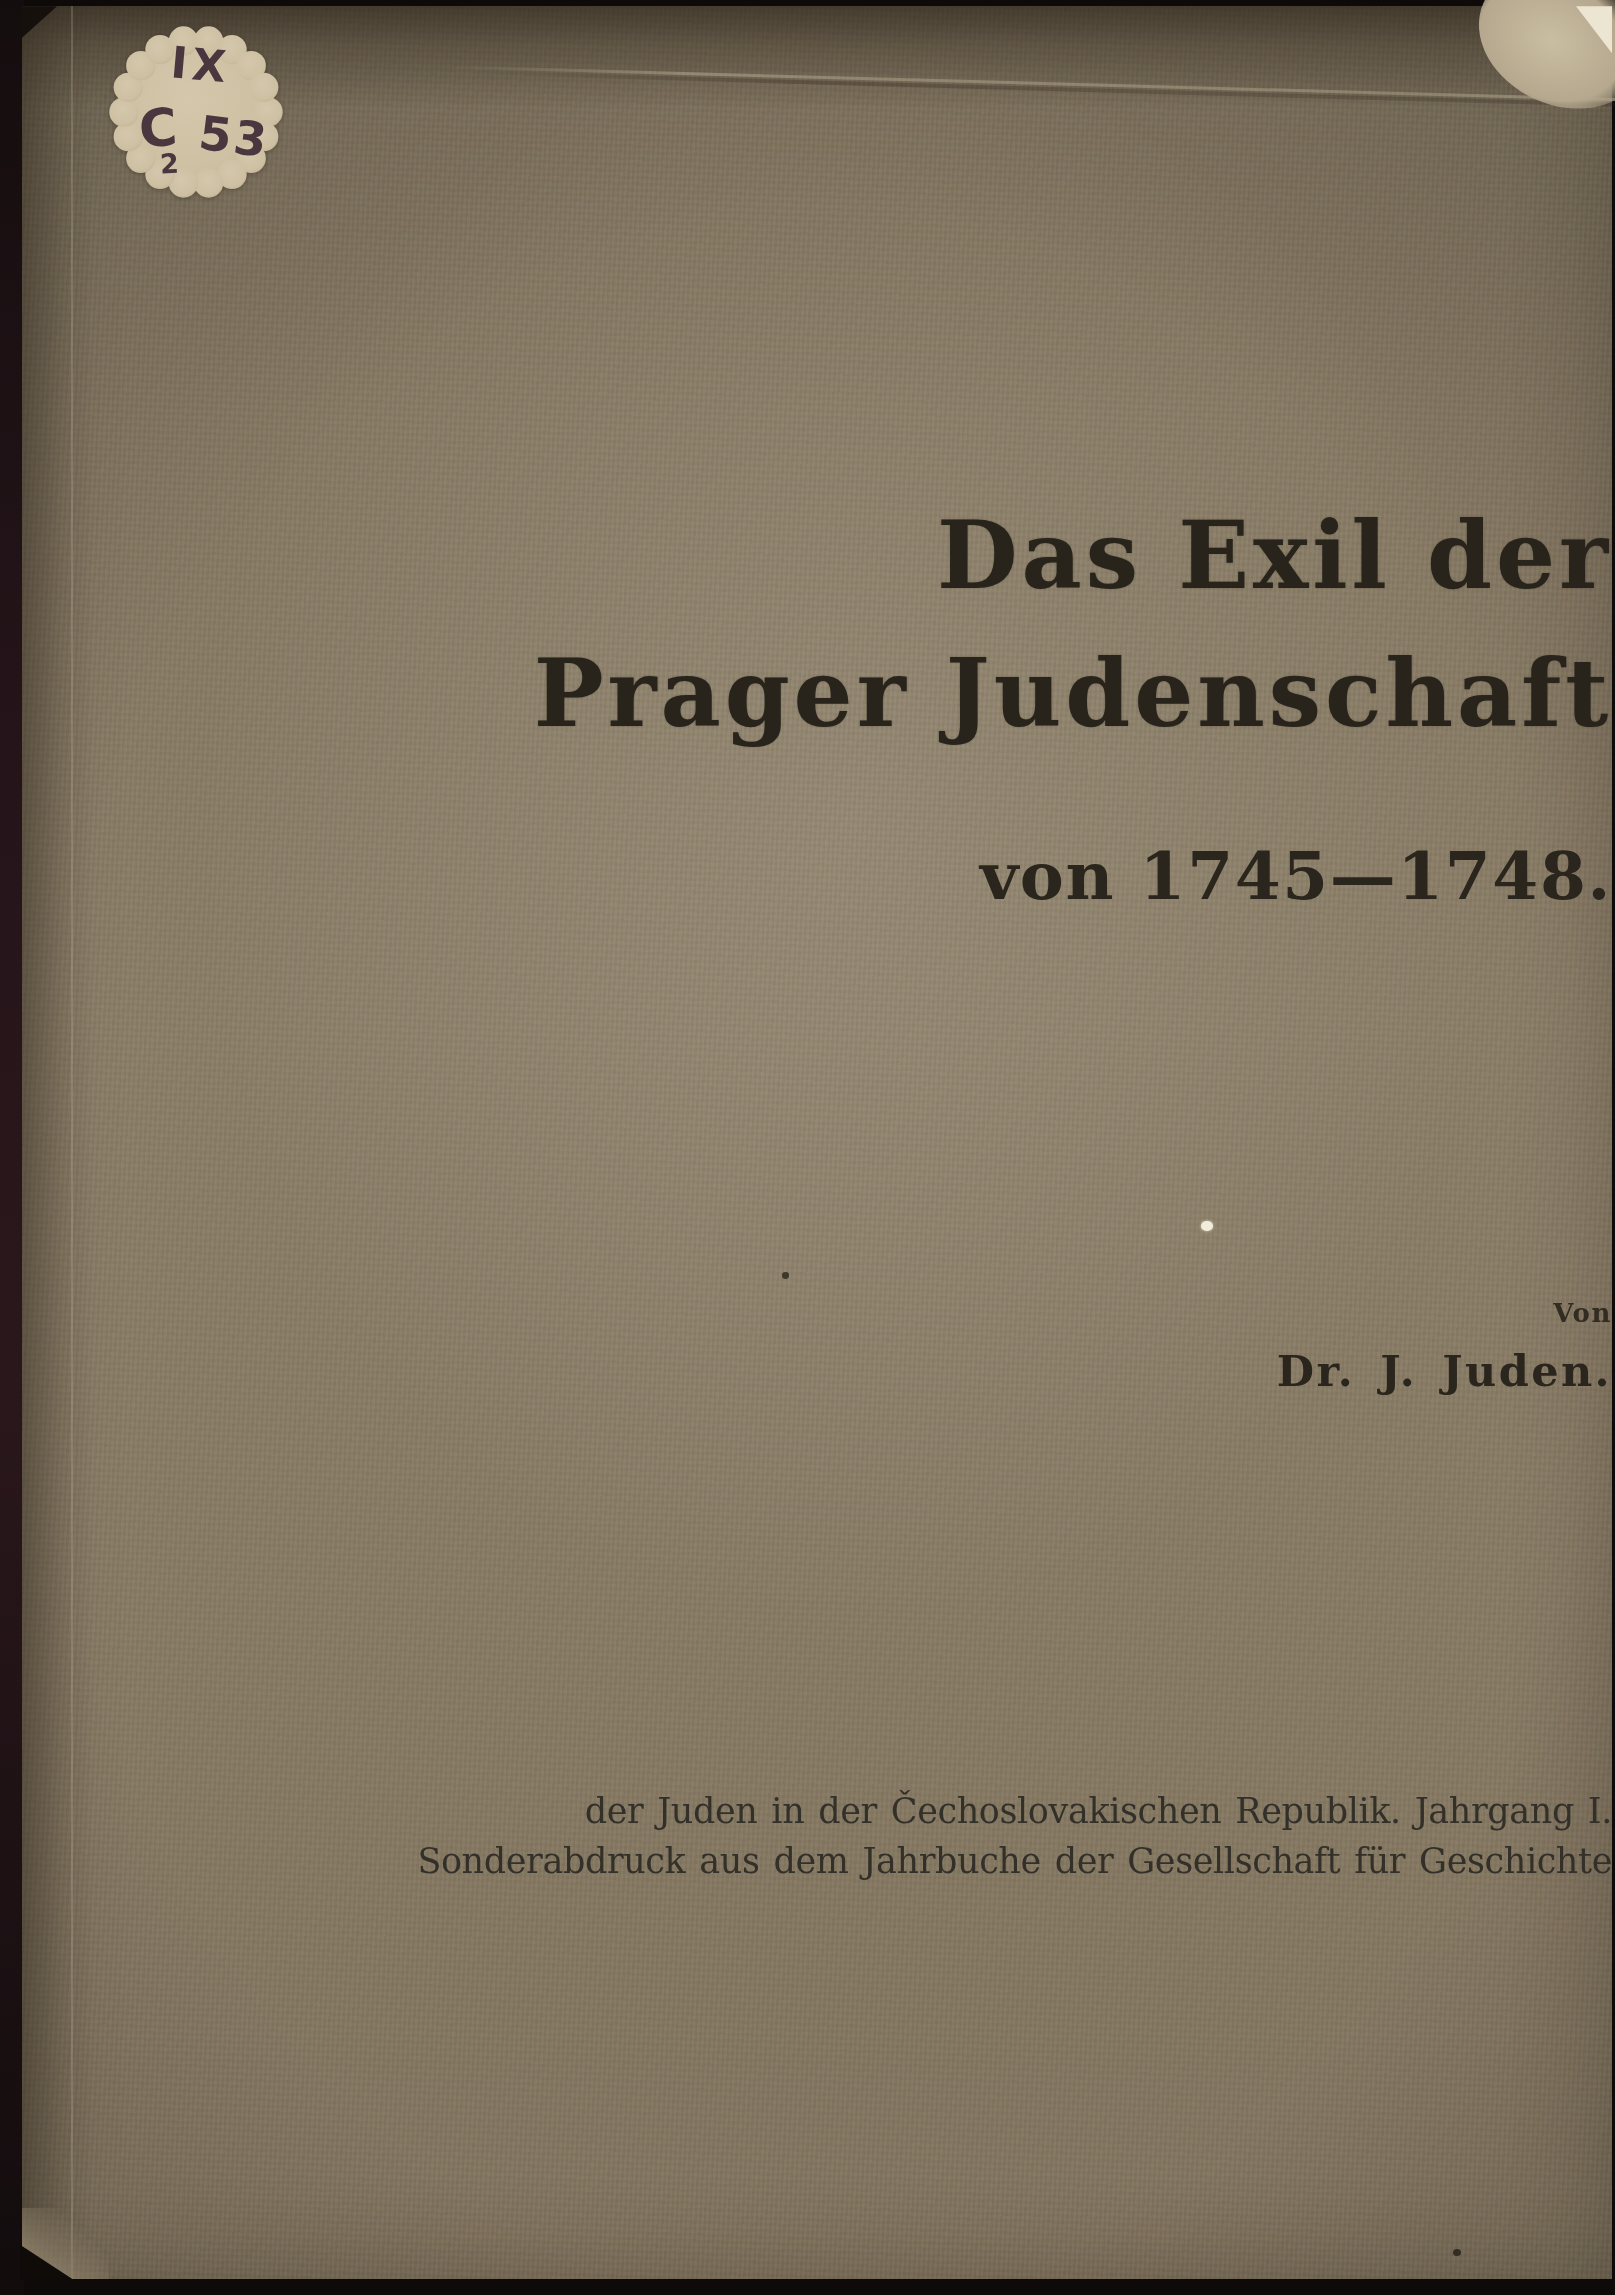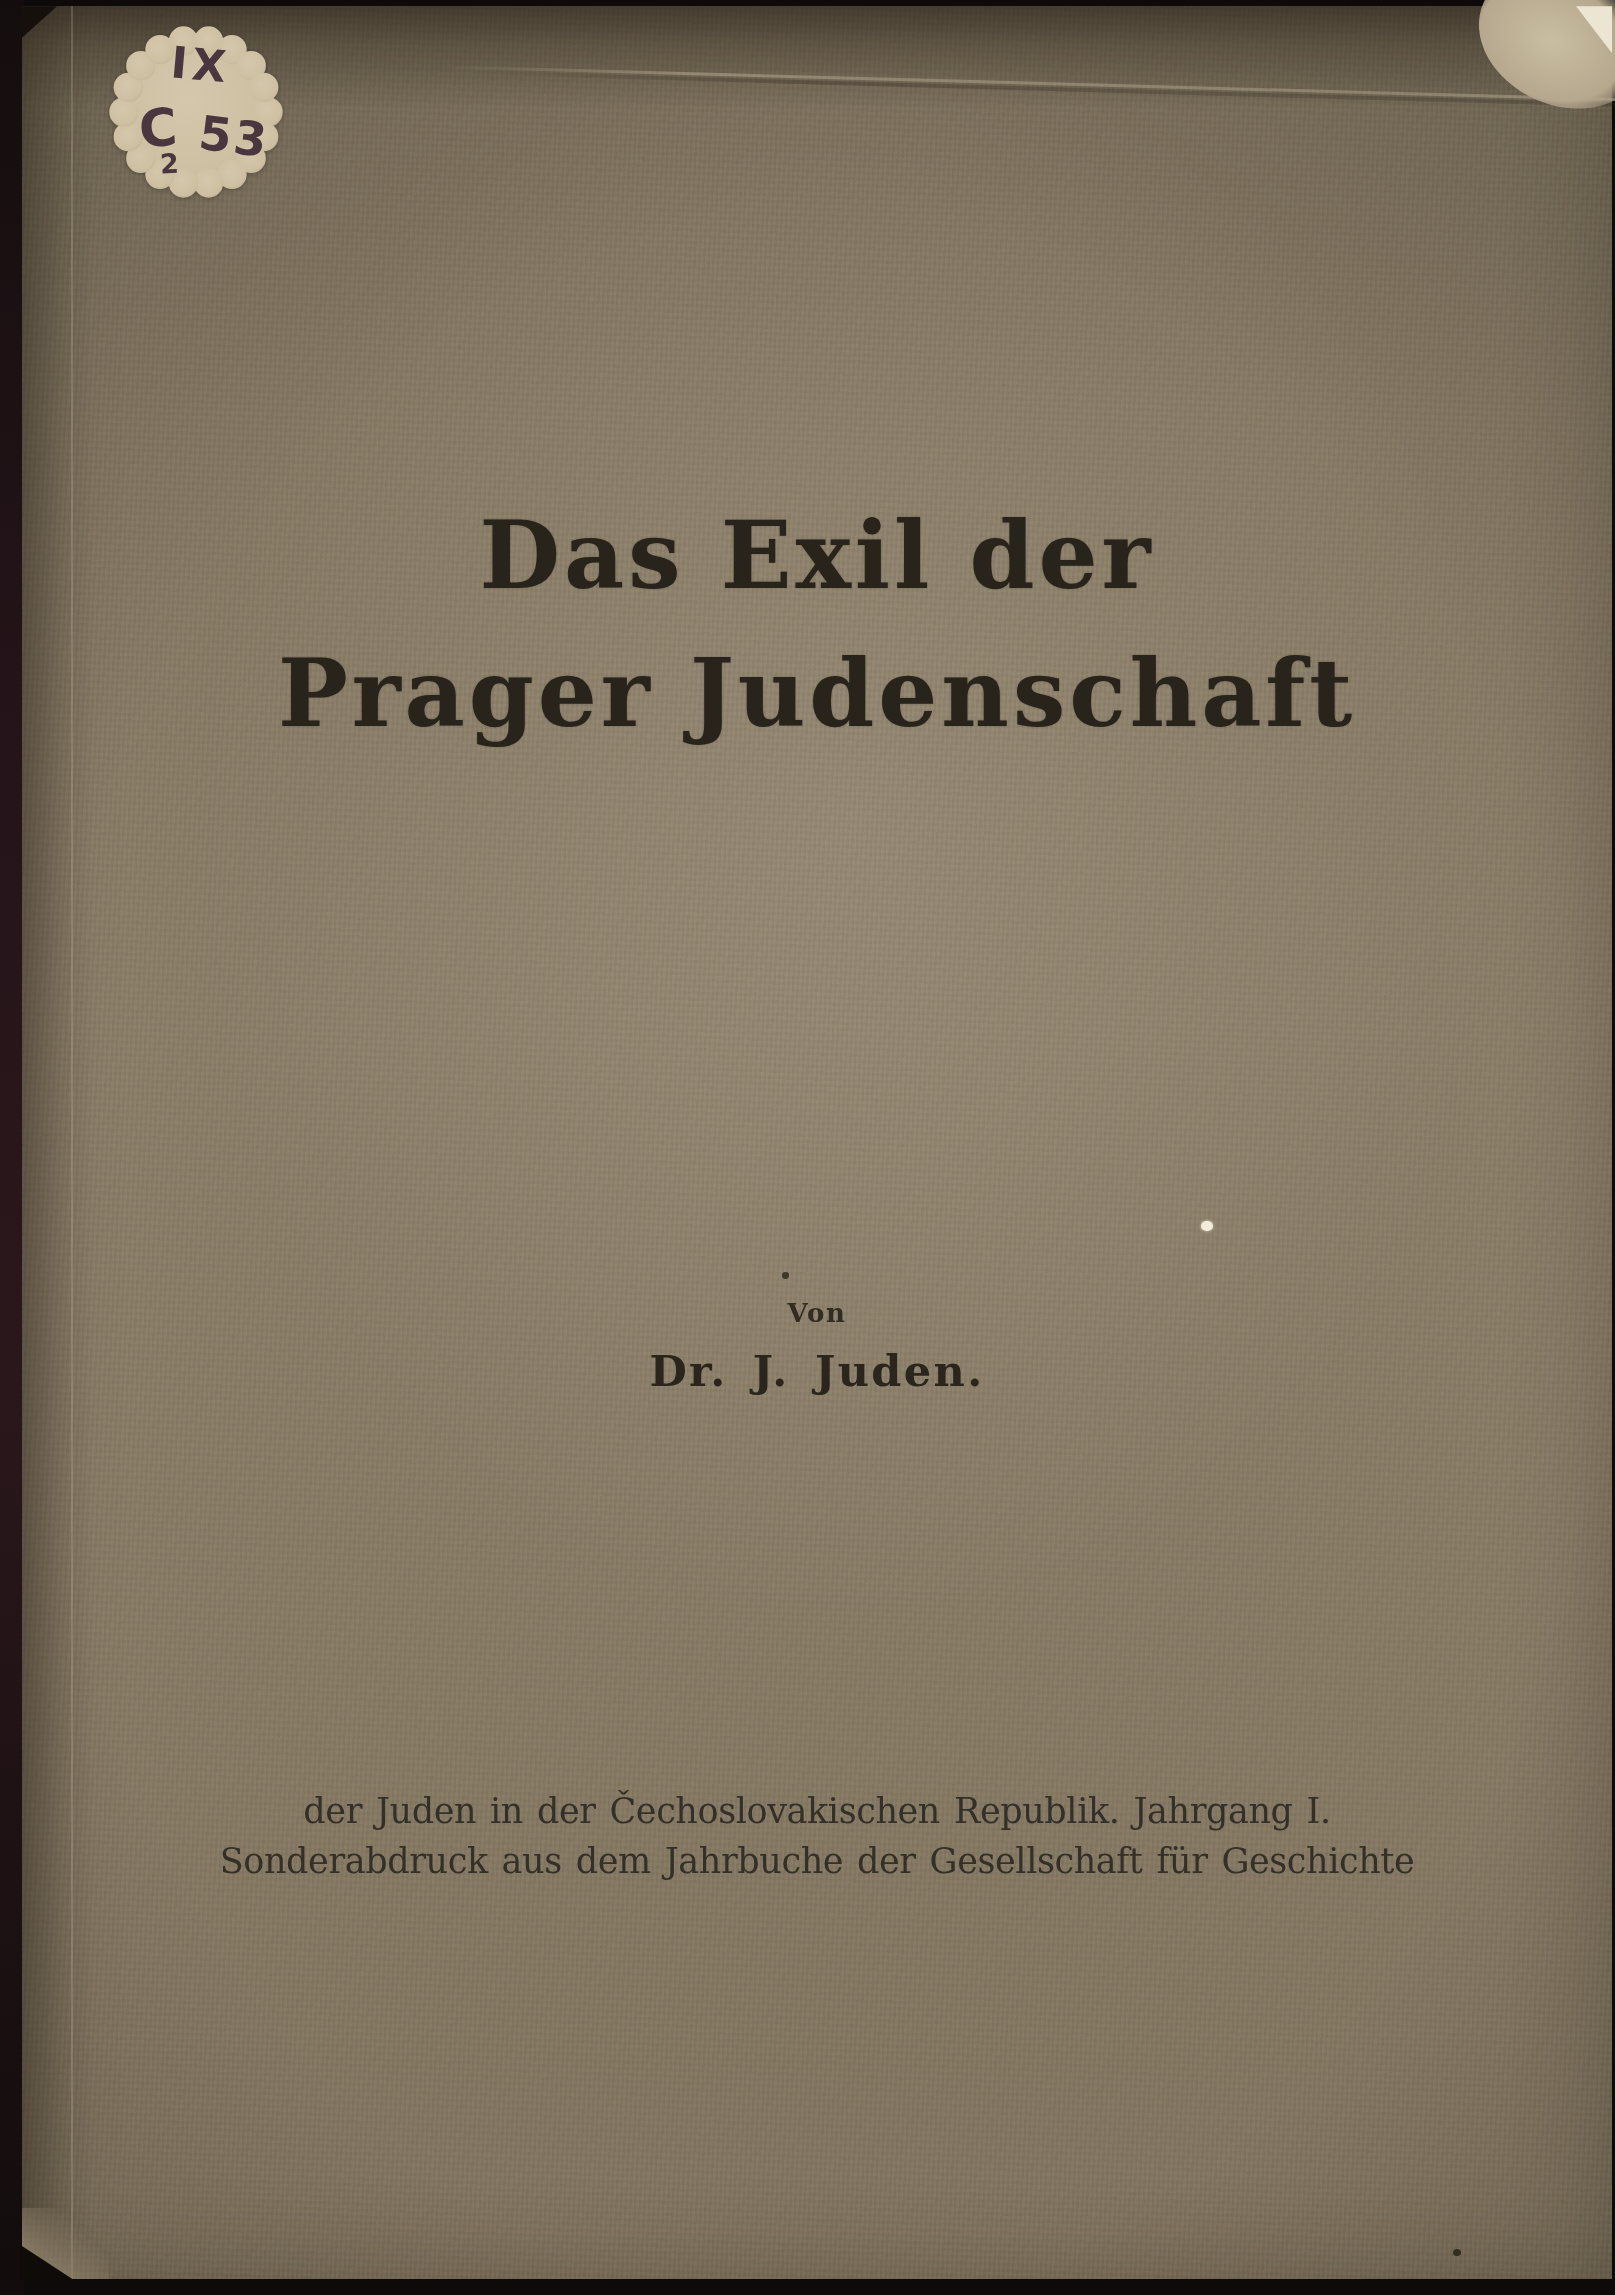--- a/index.html
+++ b/index.html
@@ -109,21 +109,21 @@
     font-family: "DejaVu Sans", sans-serif;
     font-weight: 700;
     color: #4a363e;
     line-height: 1;
   }
   .hand-roman    { left: 65px;  top: 20.5px;  font-size: 44px; transform: rotate(5deg);  letter-spacing: 4.7px; }
   .hand-letter   { left: 33px;  top: 80px; font-size: 52px; transform: rotate(-4deg); }
   .hand-sub      { left: 54px;  top: 128px; font-size: 27px; transform: rotate(-3deg); }
   .hand-number   { left: 93px; top: 91px; font-size: 47px; transform: rotate(7deg); letter-spacing: 2.4px; }
   
-  .printed { position: absolute; left: 0; width: 100%; text-align: center; color: #2a251c; }
+  .printed { position: absolute; left: 0; width: 100%; text-align: right; color: #2a251c; }
   .title-block {
     top: 481px;
     font-size: 93px;
     font-weight: 700;
     line-height: 1.48;
     letter-spacing: 3.9px;
     color: #29241b;
     text-shadow: 0 0 1.6px rgba(41,36,27,0.4);
   }
   .subtitle {
@@ -217,20 +217,21 @@
       <span class="hand hand-letter">C</span>
       <span class="hand hand-sub">2</span>
       <span class="hand hand-number">53</span>
     </div>
 
     <div class="printed title-block">
       <div>Das Exil der</div>
       <div>Prager Judenschaft</div>
     </div>
 
+    <div class="printed subtitle">von 1745—1748.</div>
 
     <div class="printed byline-prefix">Von</div>
 
     <div class="printed author">Dr. J. Juden.</div>
 
     <div class="printed imprint">
       <div>der Juden in der Čechoslovakischen Republik. Jahrgang I.</div>
       <div>Sonderabdruck aus dem Jahrbuche der Gesellschaft für Geschichte</div>
     </div>
   </div>

